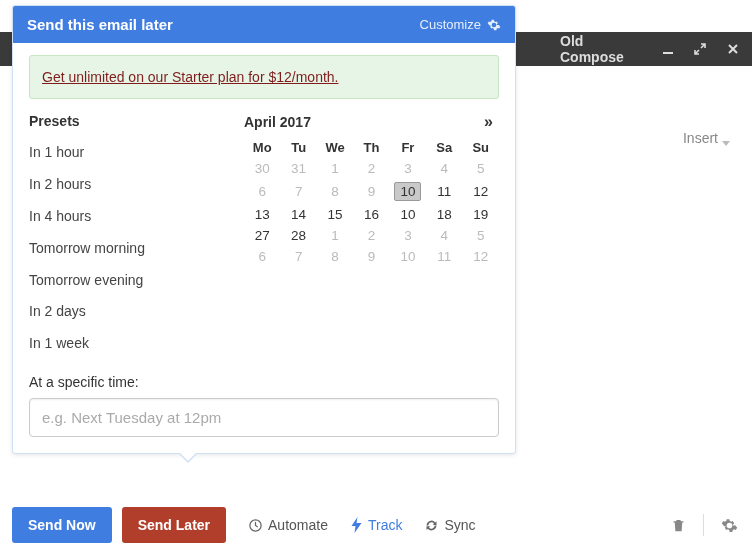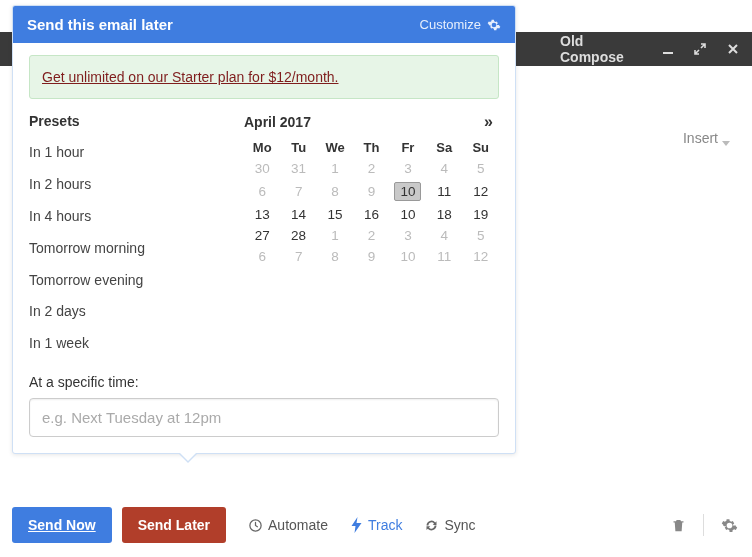--- a/index.html
+++ b/index.html
@@ -214,21 +214,21 @@
   }
   .btn {
     border: 0;
     border-radius: 3px;
     padding: 10px 16px;
     font-size: 14px;
     font-weight: 600;
     cursor: pointer;
     color: #fff;
   }
-  .btn.primary { background: #3f7de0; text-decoration: underline; }
+  .btn.primary { background: #3f7de0; }
   .btn.danger { background: #b13e2a; }
   .tool {
     display: flex;
     align-items: center;
     gap: 5px;
     color: #555;
     font-size: 14px;
     margin-left: 12px;
     cursor: pointer;
   }

